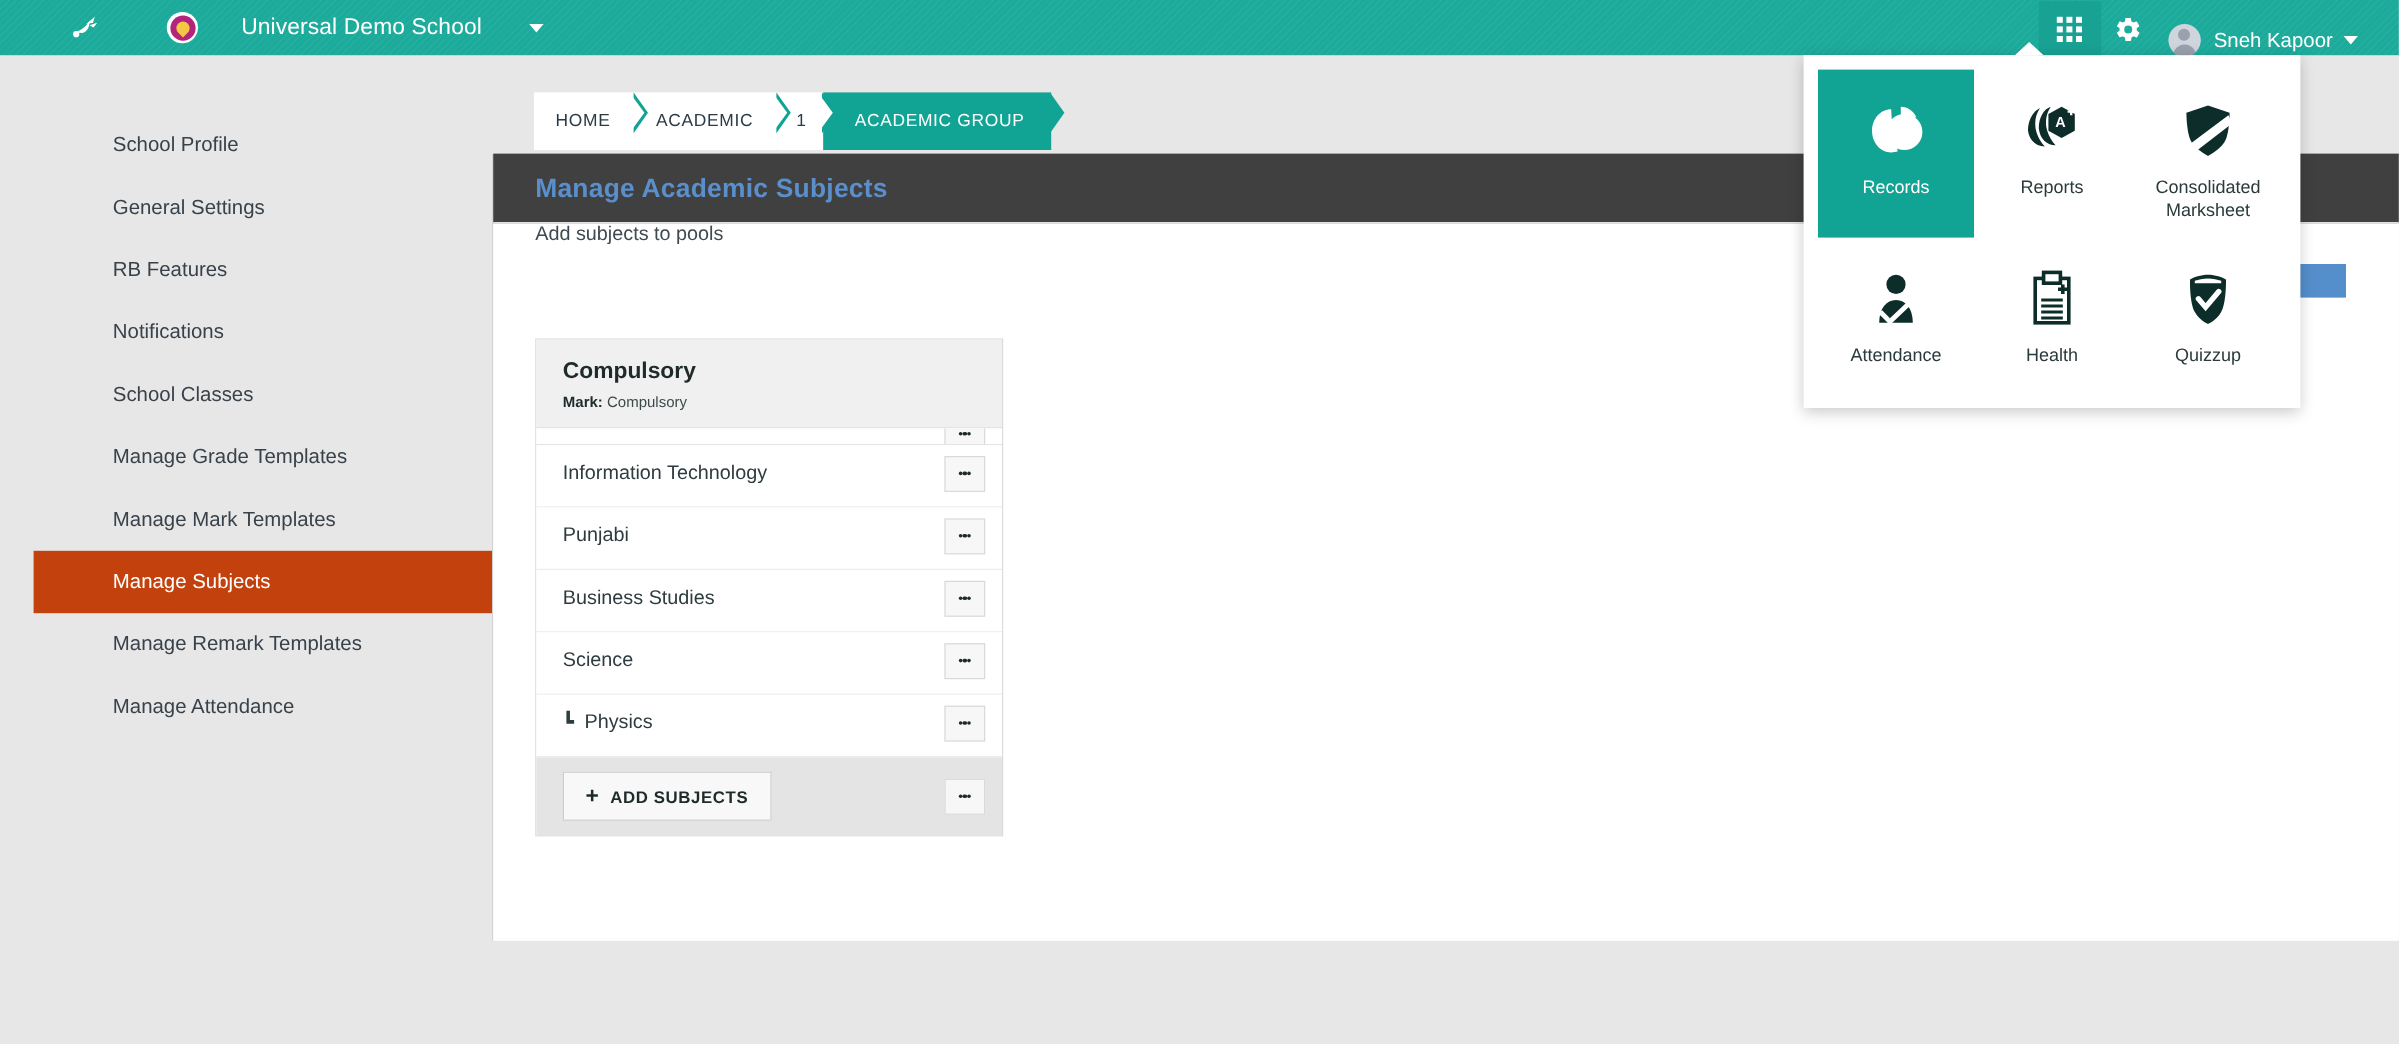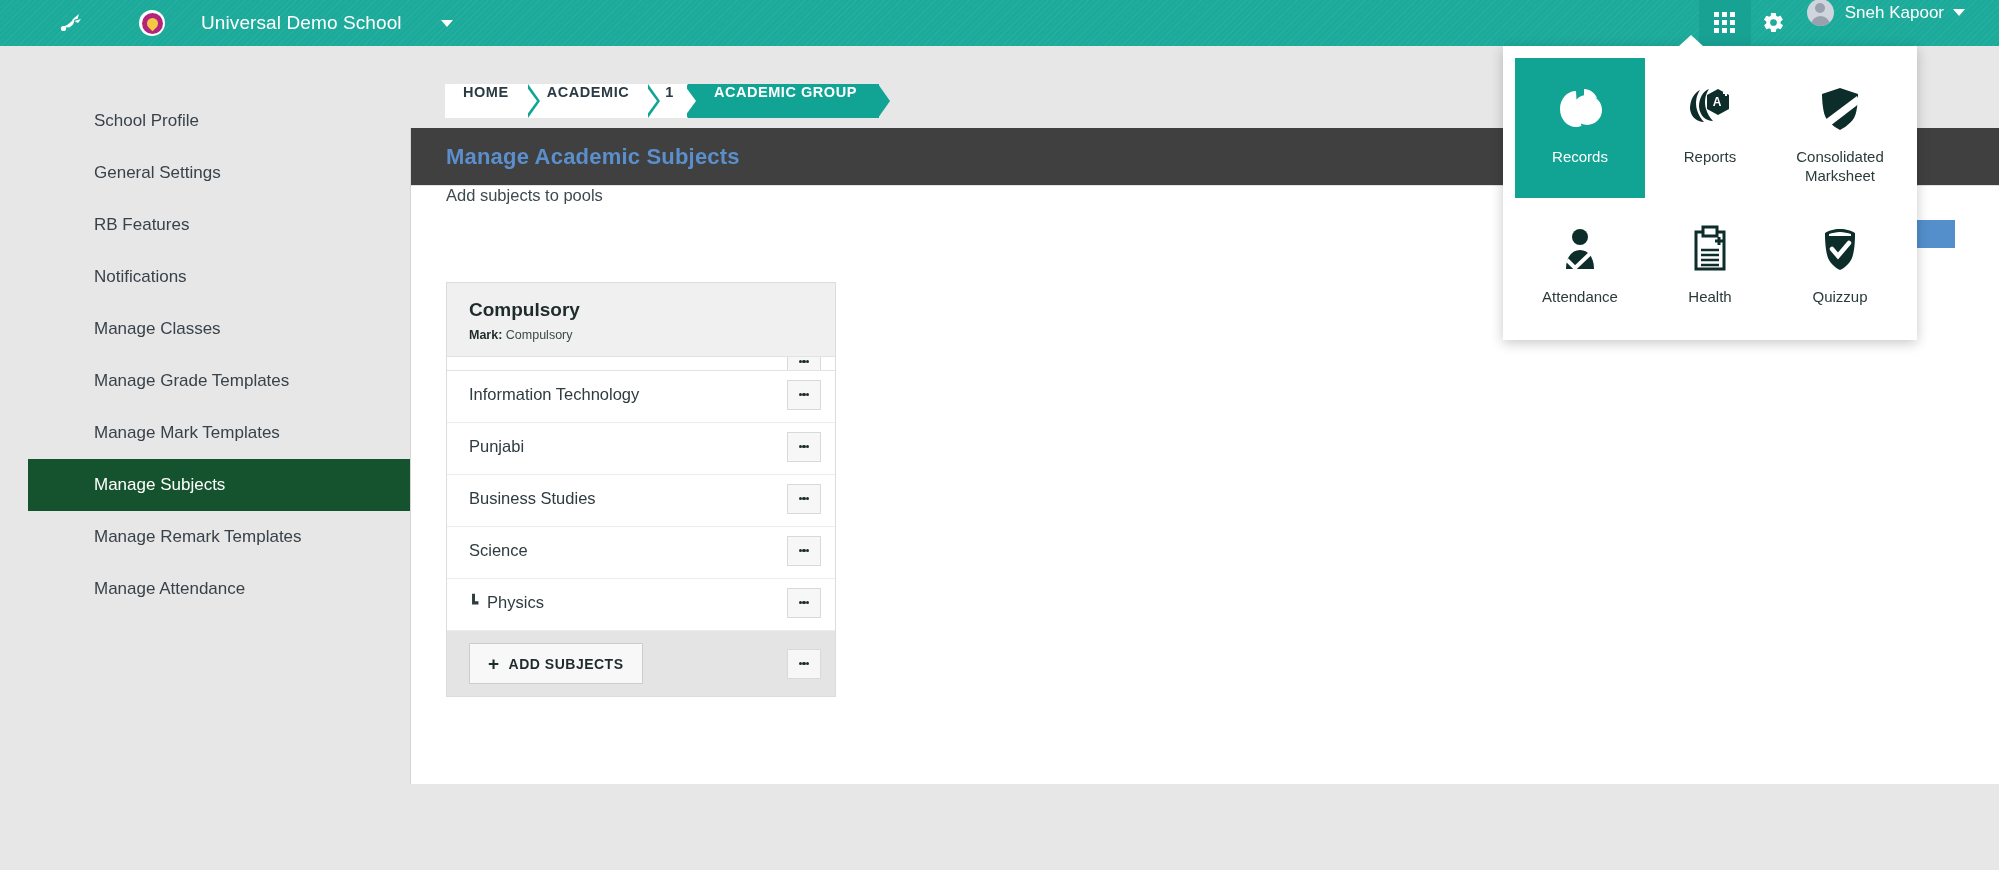--- a/index.html
+++ b/index.html
@@ -51,21 +51,21 @@
     letter-spacing: .1px; font-weight: 400;
   }
   .caret-down {
     margin-left: 16px;
     width: 0;height: 0;
     border-left: 6px solid transparent;
     border-right: 6px solid transparent;
     border-top: 7px solid #ffffff;
   }
   .tb-right {
-    margin-left: auto; display:flex; align-items:flex-start;
+    margin-left: auto; display:flex; align-items:flex-end;
     padding-right: 34px; height: 48px;
   }
   .grid-btn {
     width: 52px; height: 46px;
     display:flex;align-items:center;justify-content:center;
     background: #18a294;
     position: relative;
   }
   .grid-glyph { display:grid; grid-template-columns: repeat(3,5px); gap:3px; }
   .grid-glyph i { width:5px;height:5px;background:#fff;display:block; }
@@ -120,34 +120,34 @@
 
   
   .sidebar{
     position:absolute; top:46px; left:0; width:410px; height:824px;
     background:#e7e7e7; padding-top: 49px; padding-left: 28px;
   }
   .nav-item{
     height: 52px; display:flex; align-items:center;
     padding-left: 66px; font-size:17px; color:#39424a; cursor:pointer;
   }
-  .nav-item.active{ background:#14532d; color:#ffffff; width:410px; }
+  .nav-item.active{ background:#c2410c; color:#ffffff; width:410px; }
 
   
   .main{
     position:absolute; top:46px; left:410px;
     width: 1589px; height: 824px;
   }
   .crumbs{
     position:absolute; top: 38px; left: 35px;
     display:flex; align-items:center; height:34px;
   }
   .crumb{
-    position:relative; height:34px; display:flex;
-    background:#ffffff; color:#2b3b45; font-weight:bold; font-size:14.5px;
+    position:relative; height:48px; display:flex;align-items:center;
+    background:#ffffff; color:#2b3b45; font-weight:normal; font-size:14.5px;
     letter-spacing:.55px; padding: 0 20px 0 18px;
   }
   .crumb .chev{
     position:absolute; right:-11px; top:0; width:0;height:0; z-index:2;
     border-top:17px solid transparent;
     border-bottom:17px solid transparent;
     border-left:12px solid #11a394;
   }
   .crumb .chev:after{
     content:""; position:absolute; left:-14px; top:-15px;
@@ -377,21 +377,21 @@
   <div class="nav-item">
       <span>General Settings</span>
     </div>
   <div class="nav-item">
       <span>RB Features</span>
     </div>
   <div class="nav-item">
       <span>Notifications</span>
     </div>
   <div class="nav-item">
-      <span>Manage Classes</span>
+      <span>School Classes</span>
     </div>
   <div class="nav-item">
       <span>Manage Grade Templates</span>
     </div>
   <div class="nav-item">
       <span>Manage Mark Templates</span>
     </div>
   <div class="nav-item active">
       <span>Manage Subjects</span>
     </div>

